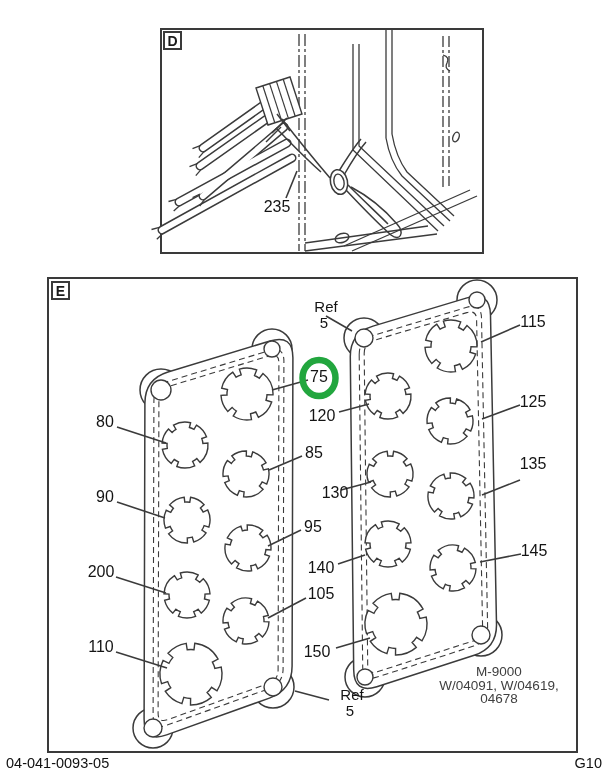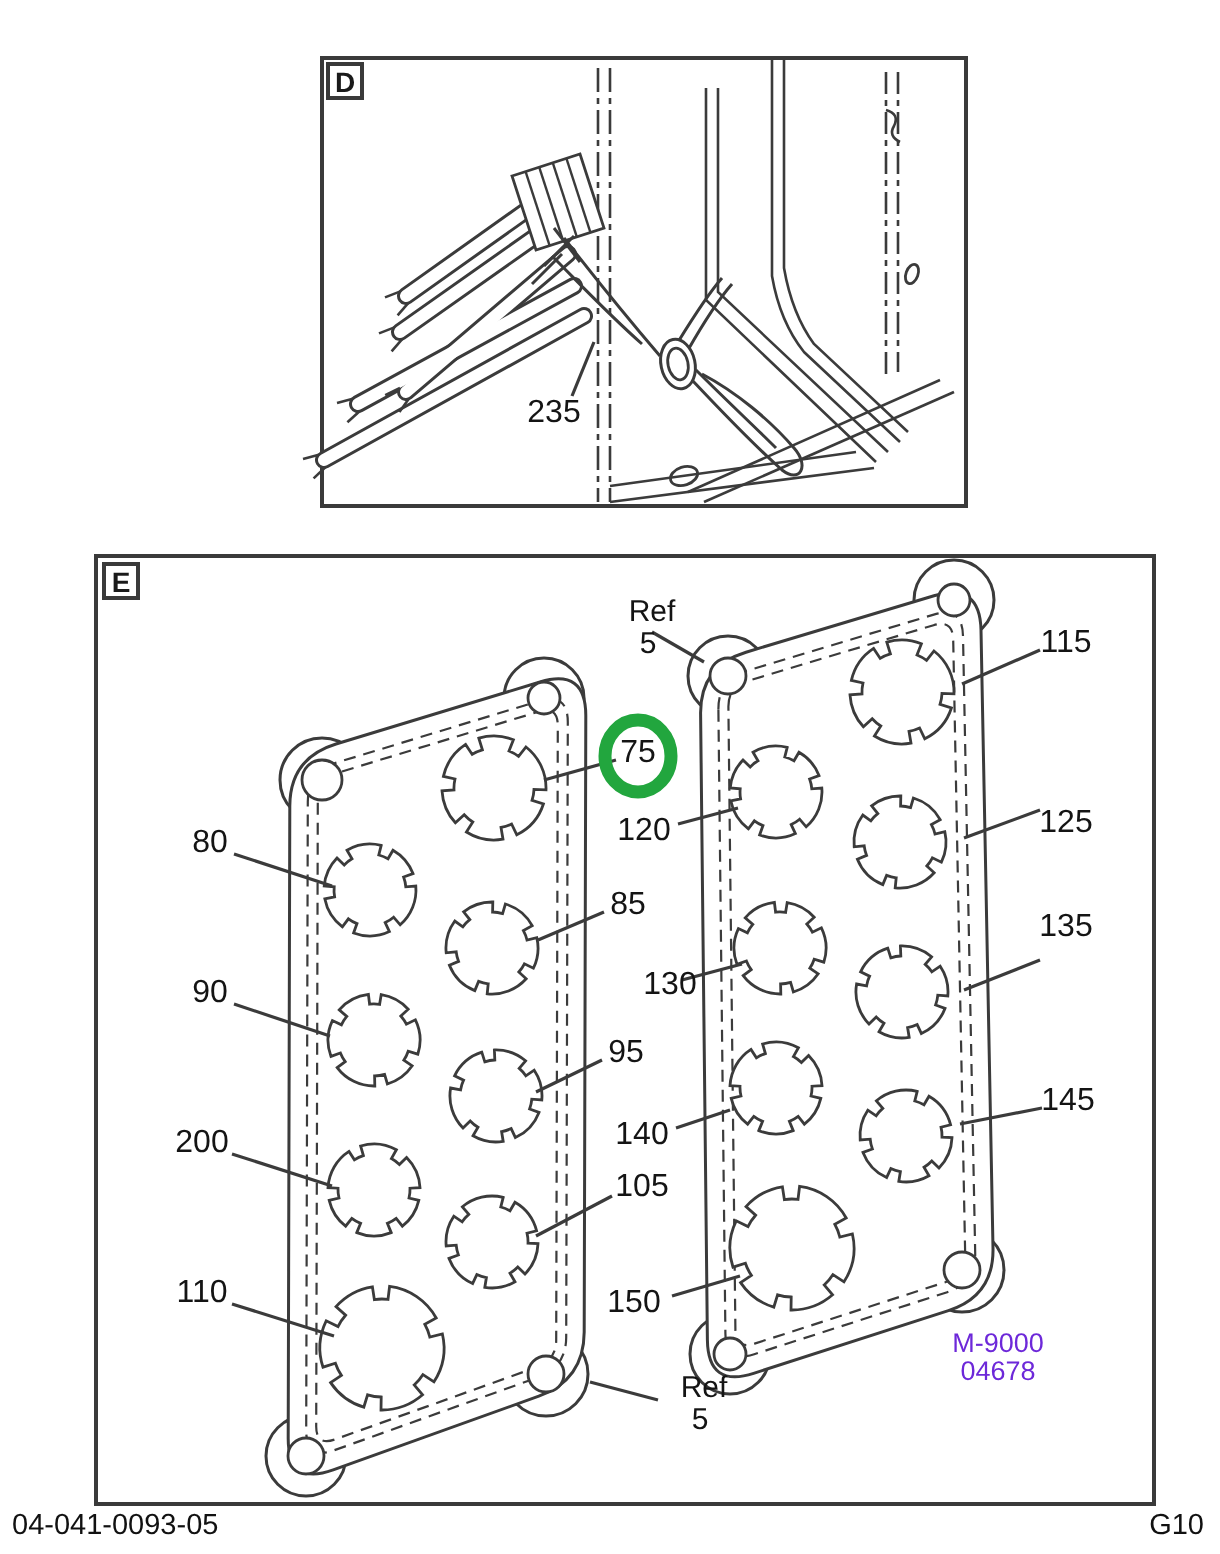--- a/index.html
+++ b/index.html
@@ -9,21 +9,21 @@
   #boxD{left:160px;top:28px;width:324px;height:226px;}
   #boxE{left:47px;top:277px;width:531px;height:476px;}
   #art{position:absolute;left:0;top:0;width:610px;height:777px;pointer-events:none;}
   .tag{position:absolute;width:19px;height:19px;border:2px solid #3a3a3a;background:#fff;
        display:flex;align-items:center;justify-content:center;
        font:600 14px/1 "Liberation Sans",sans-serif;color:#1a1a1a;box-sizing:border-box;}
   .num{position:absolute;transform:translate(-50%,-50%);white-space:nowrap;
        font:16px/1 "Liberation Sans",sans-serif;color:#141414;}
   .refline{position:absolute;transform:translate(-50%,-50%);white-space:nowrap;
        font:15px/1 "Liberation Sans",sans-serif;color:#141414;margin-left:12px;}
-  #caption{position:absolute;left:418px;top:665px;width:162px;text-align:center;color:#6d28d9;}
+  #caption{position:absolute;left:418px;top:665px;width:162px;text-align:center;color:#404040;}
   #caption .cap-line{font:13.5px/13.6px "Liberation Sans",sans-serif;}
   .footer{position:absolute;top:756px;font:14.5px/1 "Liberation Sans",sans-serif;color:#111;}
   .f-left{left:6px;}
   .f-right{right:8px;}
 </style>
 </head>
 <body>
 
 <div id="page">
   <div class="panel-box" id="boxD"></div>
@@ -149,36 +149,37 @@
         <line x1="326" y1="316" x2="352" y2="331" stroke="#3b3b3b" stroke-width="1.6"></line>
         <line x1="295" y1="691" x2="329" y2="700" stroke="#3b3b3b" stroke-width="1.6"></line>
       </g>
   </svg>
 
   <div class="tag" style="left:163px;top:31px">D</div>
   <div class="tag" style="left:51px;top:281px">E</div>
 
   <div id="caption">
       <div class="cap-line">M-9000</div>
+      <div class="cap-line">W/04091, W/04619,</div>
       <div class="cap-line">04678</div>
     </div>
 
   <div class="footer f-left">04-041-0093-05</div>
   <div class="footer f-right">G10</div>
 <div class="num" style="left: 319px; top: 377px;">75</div>
     <div class="num" style="left: 105px; top: 422px;">80</div>
     <div class="num" style="left: 314px; top: 453px;">85</div>
     <div class="num" style="left: 105px; top: 497px;">90</div>
     <div class="num" style="left: 313px; top: 527px;">95</div>
     <div class="num" style="left: 101px; top: 572px;">200</div>
     <div class="num" style="left: 321px; top: 594px;">105</div>
     <div class="num" style="left: 101px; top: 647px;">110</div>
     <div class="num" style="left: 533px; top: 322px;">115</div>
     <div class="num" style="left: 322px; top: 416px;">120</div>
-    <div class="num" style="left: 533px; top: 412px;">125</div>
+    <div class="num" style="left: 533px; top: 402px;">125</div>
     <div class="num" style="left: 323px; top: 493px; margin-left: 12px;">130</div>
     <div class="num" style="left: 533px; top: 464px;">135</div>
     <div class="num" style="left: 321px; top: 568px;">140</div>
     <div class="num" style="left: 534px; top: 551px;">145</div>
     <div class="num" style="left: 317px; top: 652px;">150</div>
     <div class="num" style="left: 277px; top: 207px;">235</div>
     <div class="refline" style="left: 314px; top: 306px;">Ref</div>
     <div class="refline" style="left: 312px; top: 322px;">5</div>
     <div class="refline" style="left: 340px; top: 694px;">Ref</div>
     <div class="refline" style="left: 338px; top: 710px;">5</div>

